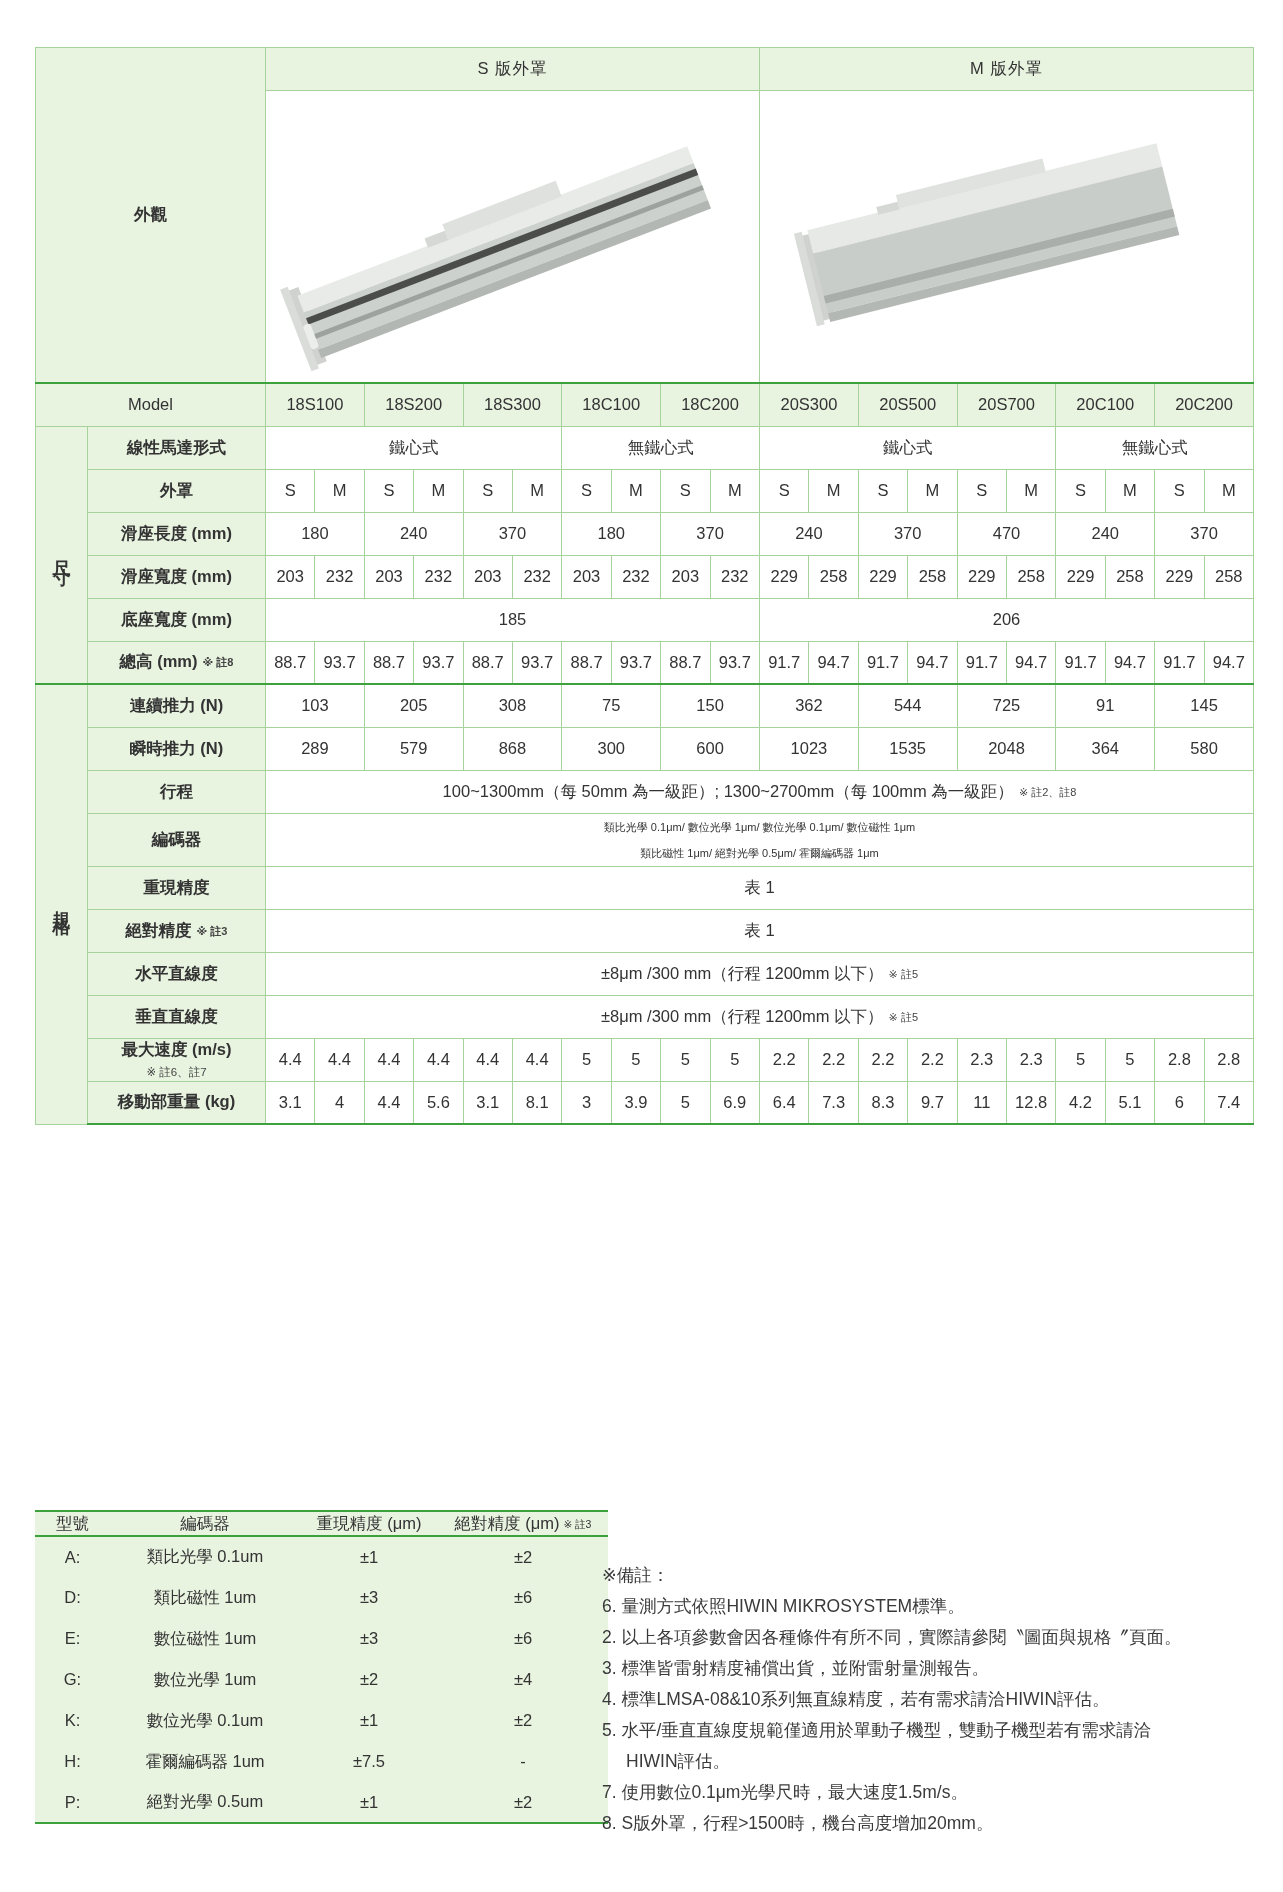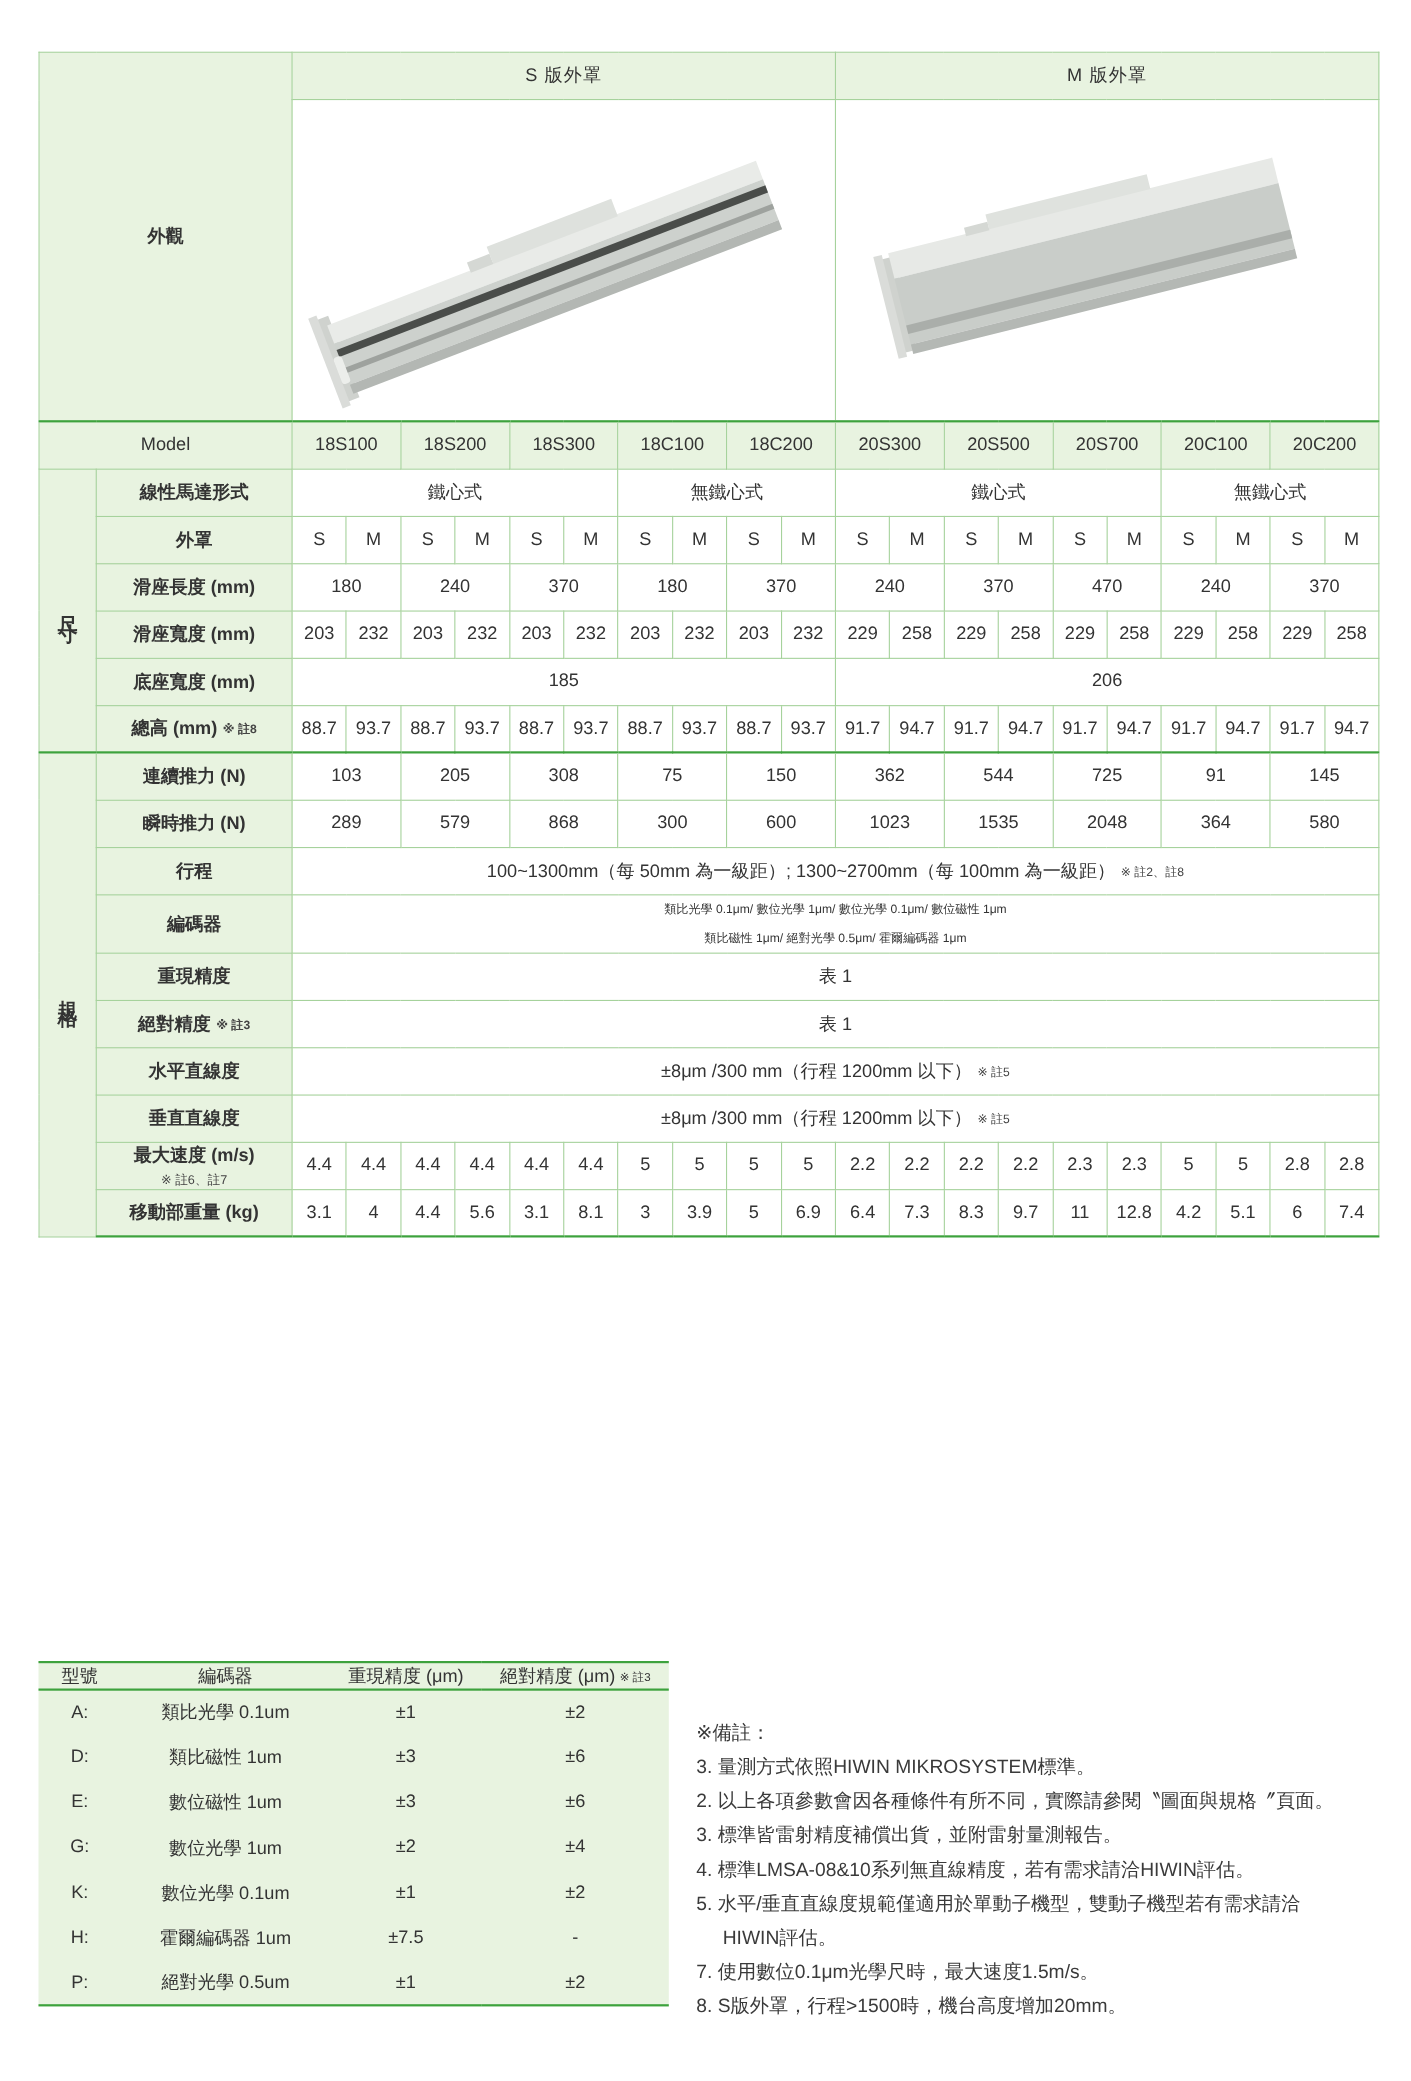--- a/index.html
+++ b/index.html
@@ -39,21 +39,21 @@
   td.img-cell svg{display:block;width:100%;height:100%;}
 
   
   table.enc{position:absolute;left:35px;top:1510px;width:573px;border-collapse:collapse;table-layout:fixed;background:var(--fill);}
   table.enc th{font-weight:400;font-size:16.5px;height:25px;vertical-align:middle;border-top:2px solid var(--bm);border-bottom:2px solid var(--bm);}
   table.enc td{font-size:16.5px;height:41px;text-align:center;vertical-align:middle;}
   table.enc tr:last-child td{border-bottom:2px solid var(--bm);}
   .enc-note{font-size:10.5px;margin-left:4px;vertical-align:1px;}
 
   
-  .notes{position:absolute;left:633px;top:1560px;width:625px;font-size:17.5px;color:#3a3a3a;}
+  .notes{position:absolute;left:602px;top:1560px;width:625px;font-size:17.5px;color:#3a3a3a;}
   .notes-title{line-height:31px;}
   .note-line{line-height:31px;}
   .note-line.indent{padding-left:24px;}
 </style>
 </head>
 <body>
 
 <div class="page">
 
   <table class="spec">
@@ -388,21 +388,21 @@
           <td>絕對光學 0.5um</td>
           <td>±1</td>
           <td>±2</td>
         </tr>
       </tbody>
   </table>
 
   <div class="notes">
     <div class="notes-title">※備註：</div>
     <div>
-        <div class="note-line">3. 量測方式依照HIWIN MIKROSYSTEM標準。</div>
+        <div class="note-line">6. 量測方式依照HIWIN MIKROSYSTEM標準。</div>
         <div class="note-line">2. 以上各項參數會因各種條件有所不同，實際請參閱〝圖面與規格〞頁面。</div>
         <div class="note-line">3. 標準皆雷射精度補償出貨，並附雷射量測報告。</div>
         <div class="note-line">4. 標準LMSA-08&amp;10系列無直線精度，若有需求請洽HIWIN評估。</div>
         <div class="note-line">5. 水平/垂直直線度規範僅適用於單動子機型，雙動子機型若有需求請洽</div>
         <div class="note-line indent">HIWIN評估。</div>
         <div class="note-line">7. 使用數位0.1μm光學尺時，最大速度1.5m/s。</div>
         <div class="note-line">8. S版外罩，行程&gt;1500時，機台高度增加20mm。</div>
       </div>
   </div>
 

